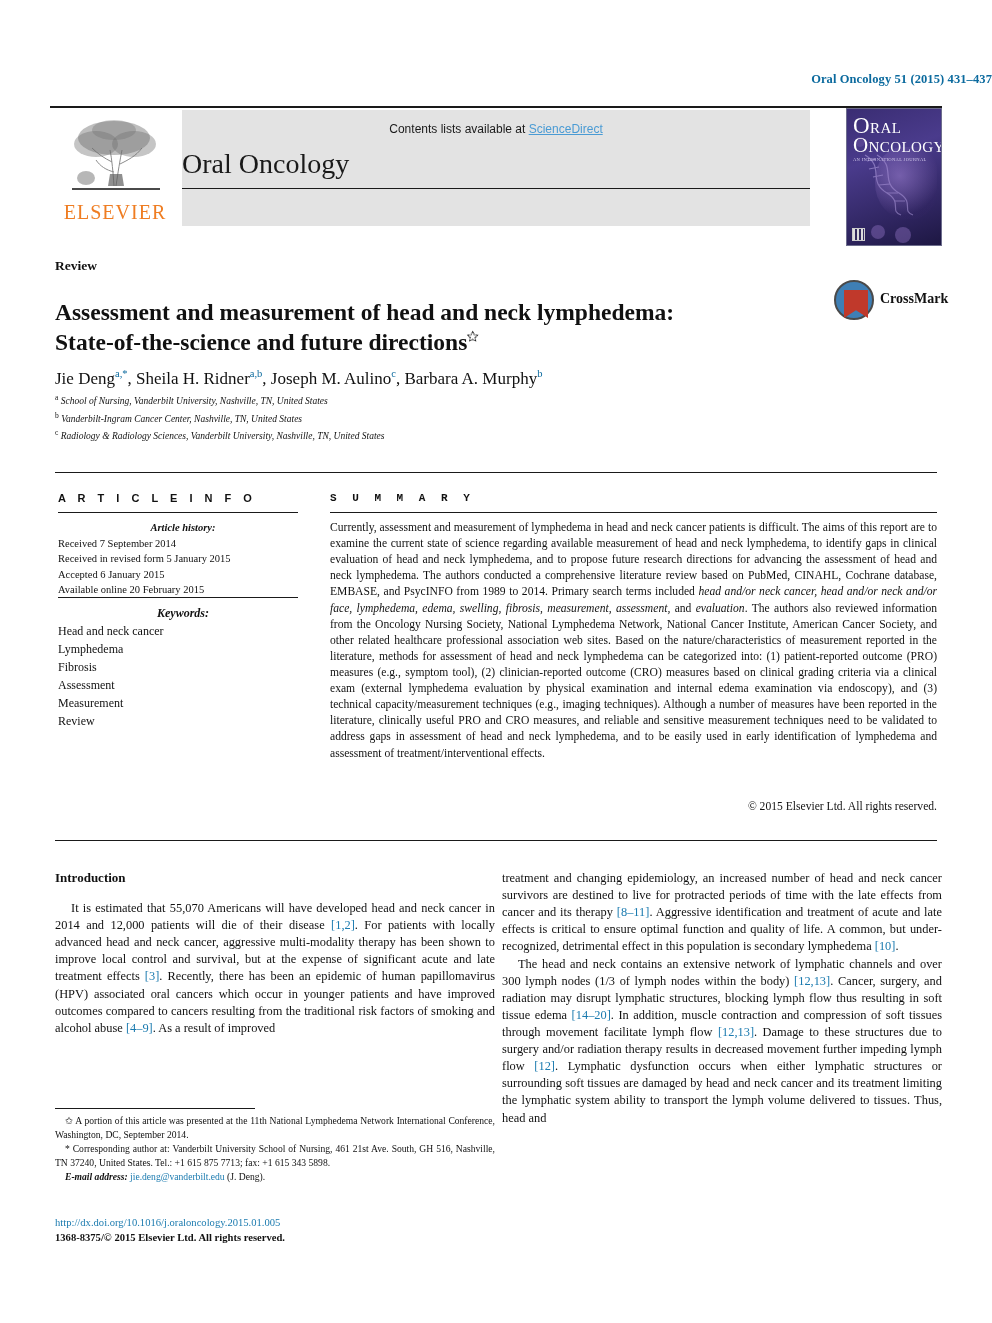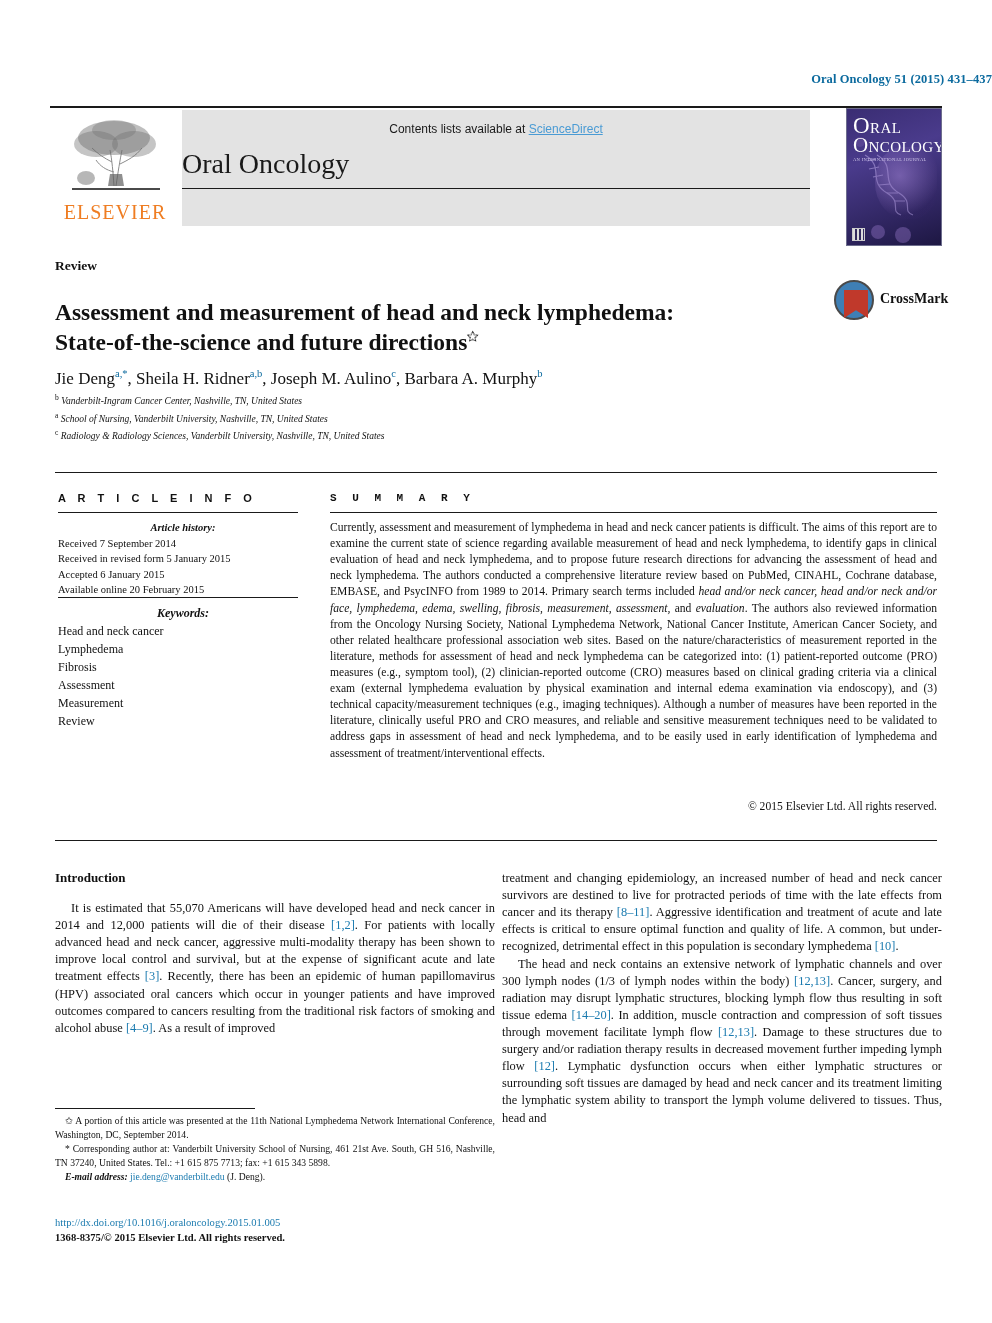--- a/index.html
+++ b/index.html
@@ -280,22 +280,22 @@
   <h1 class="paper-title"><span>Assessment and measurement of head and neck lymphedema:</span><br><span>State-of-the-science and future directions</span><span class="star">✩</span></h1>
 
   <div class="authors">
     <span>Jie Deng</span><sup>a,*</sup>,
     <span>Sheila H. Ridner</span><sup>a,b</sup>,
     <span>Joseph M. Aulino</span><sup>c</sup>,
     <span>Barbara A. Murphy</span><sup>b</sup>
   </div>
 
   <div class="affils">
+    <div><sup>a</sup> <span>School of Nursing, Vanderbilt University, Nashville, TN, United States</span></div>
     <div><sup>b</sup> <span>Vanderbilt-Ingram Cancer Center, Nashville, TN, United States</span></div>
-    <div><sup>a</sup> <span>School of Nursing, Vanderbilt University, Nashville, TN, United States</span></div>
     <div><sup>c</sup> <span>Radiology &amp; Radiology Sciences, Vanderbilt University, Nashville, TN, United States</span></div>
   </div>
 
   <div class="band-rule rule-above-heads"></div>
 
   <div class="head-article-info">A R T I C L E  I N F O</div>
   <div class="head-summary">S U M M A R Y</div>
   <div class="info-rule"></div>
   <div class="sum-rule"></div>
 

